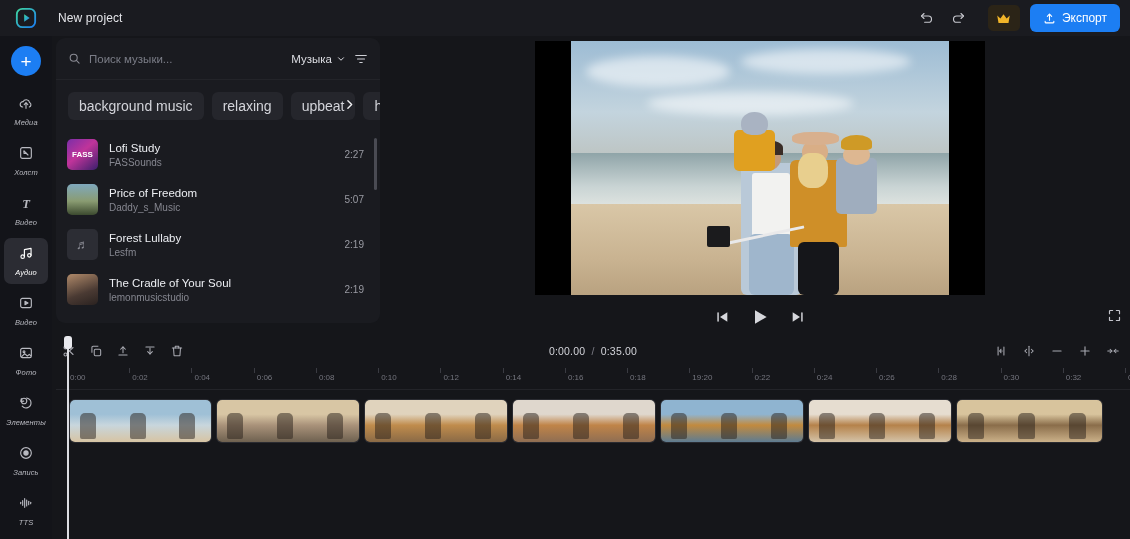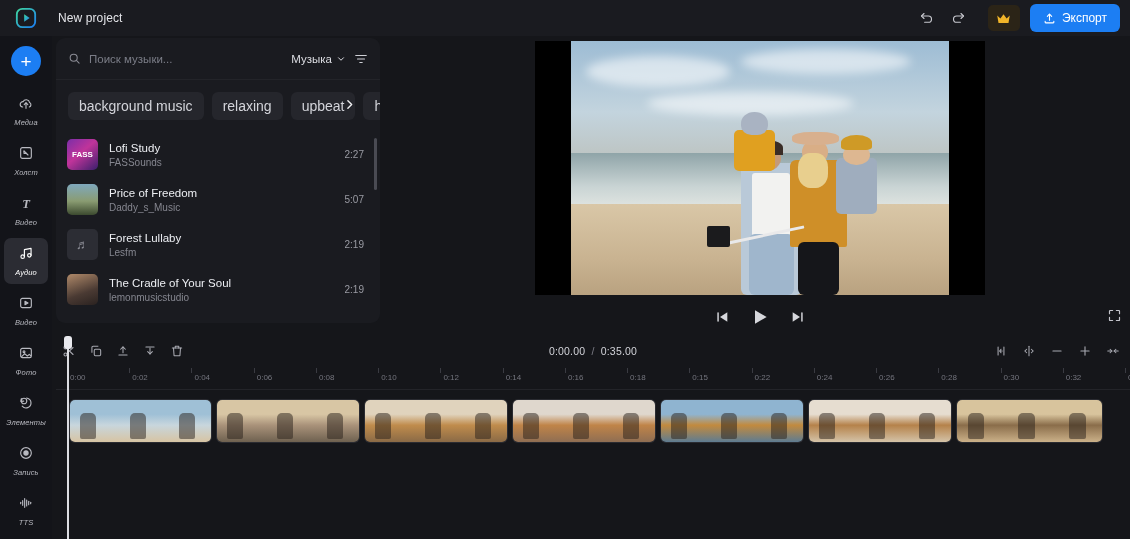--- a/index.html
+++ b/index.html
@@ -570,21 +570,21 @@
         <div class="tick" style="left: 508.882px;">
           <span class="line"></span>
           <span class="lbl">0:16</span>
         </div>
         <div class="tick" style="left: 571.118px;">
           <span class="line"></span>
           <span class="lbl">0:18</span>
         </div>
         <div class="tick" style="left: 633.353px;">
           <span class="line"></span>
-          <span class="lbl">0:15</span>
+          <span class="lbl">19:20</span>
         </div>
         <div class="tick" style="left: 695.588px;">
           <span class="line"></span>
           <span class="lbl">0:22</span>
         </div>
         <div class="tick" style="left: 757.824px;">
           <span class="line"></span>
           <span class="lbl">0:24</span>
         </div>
         <div class="tick" style="left: 820.059px;">

